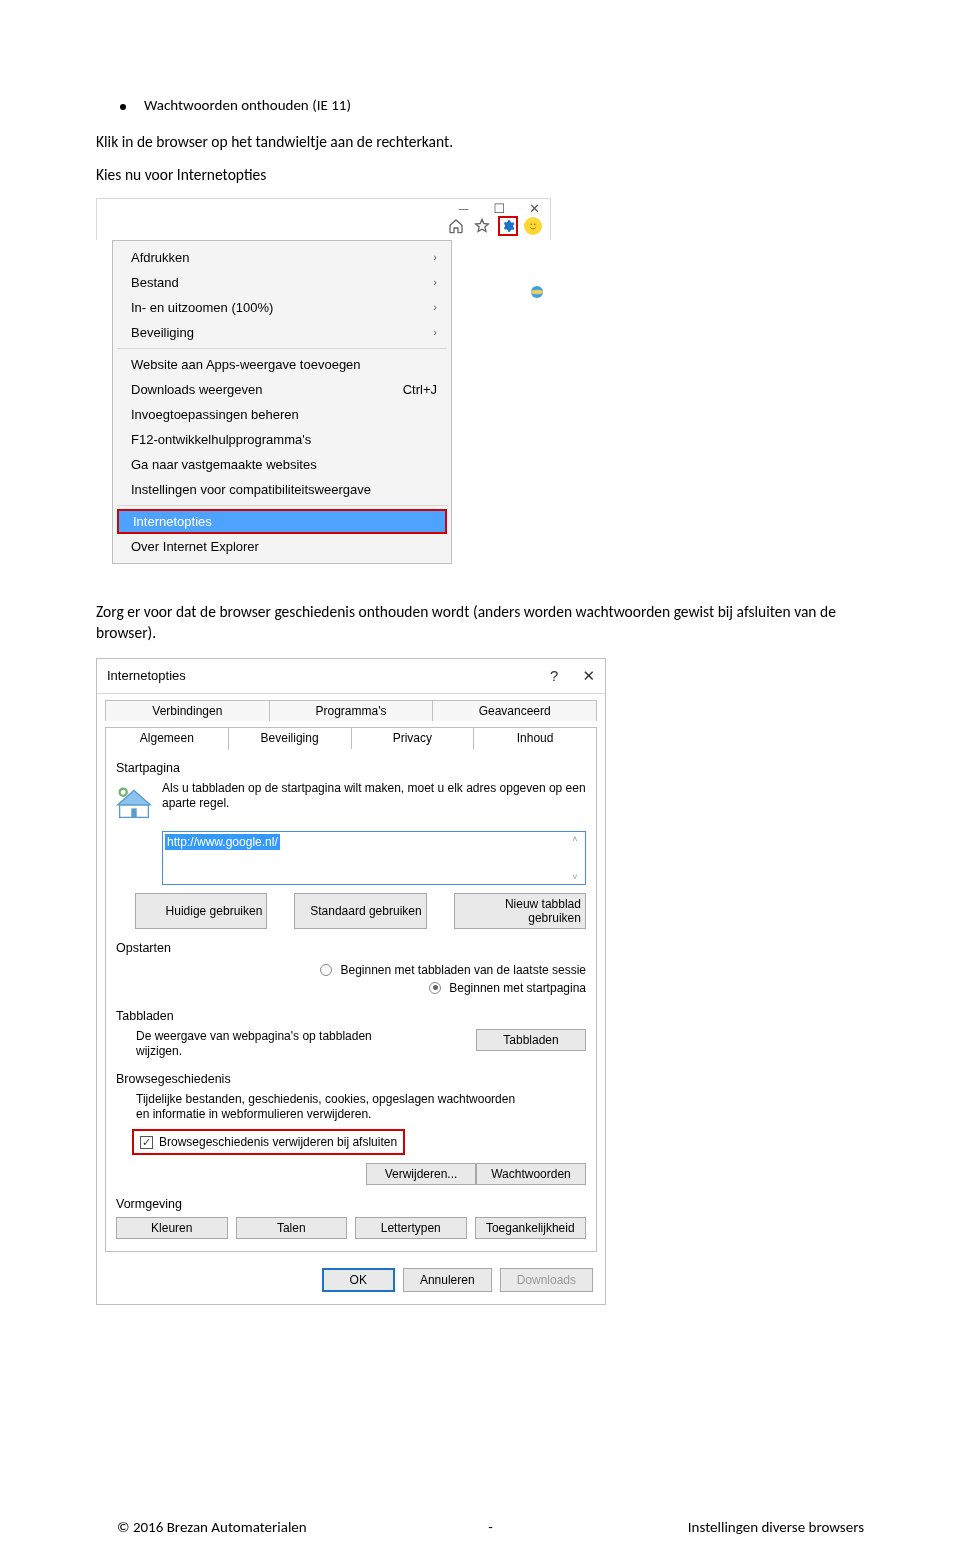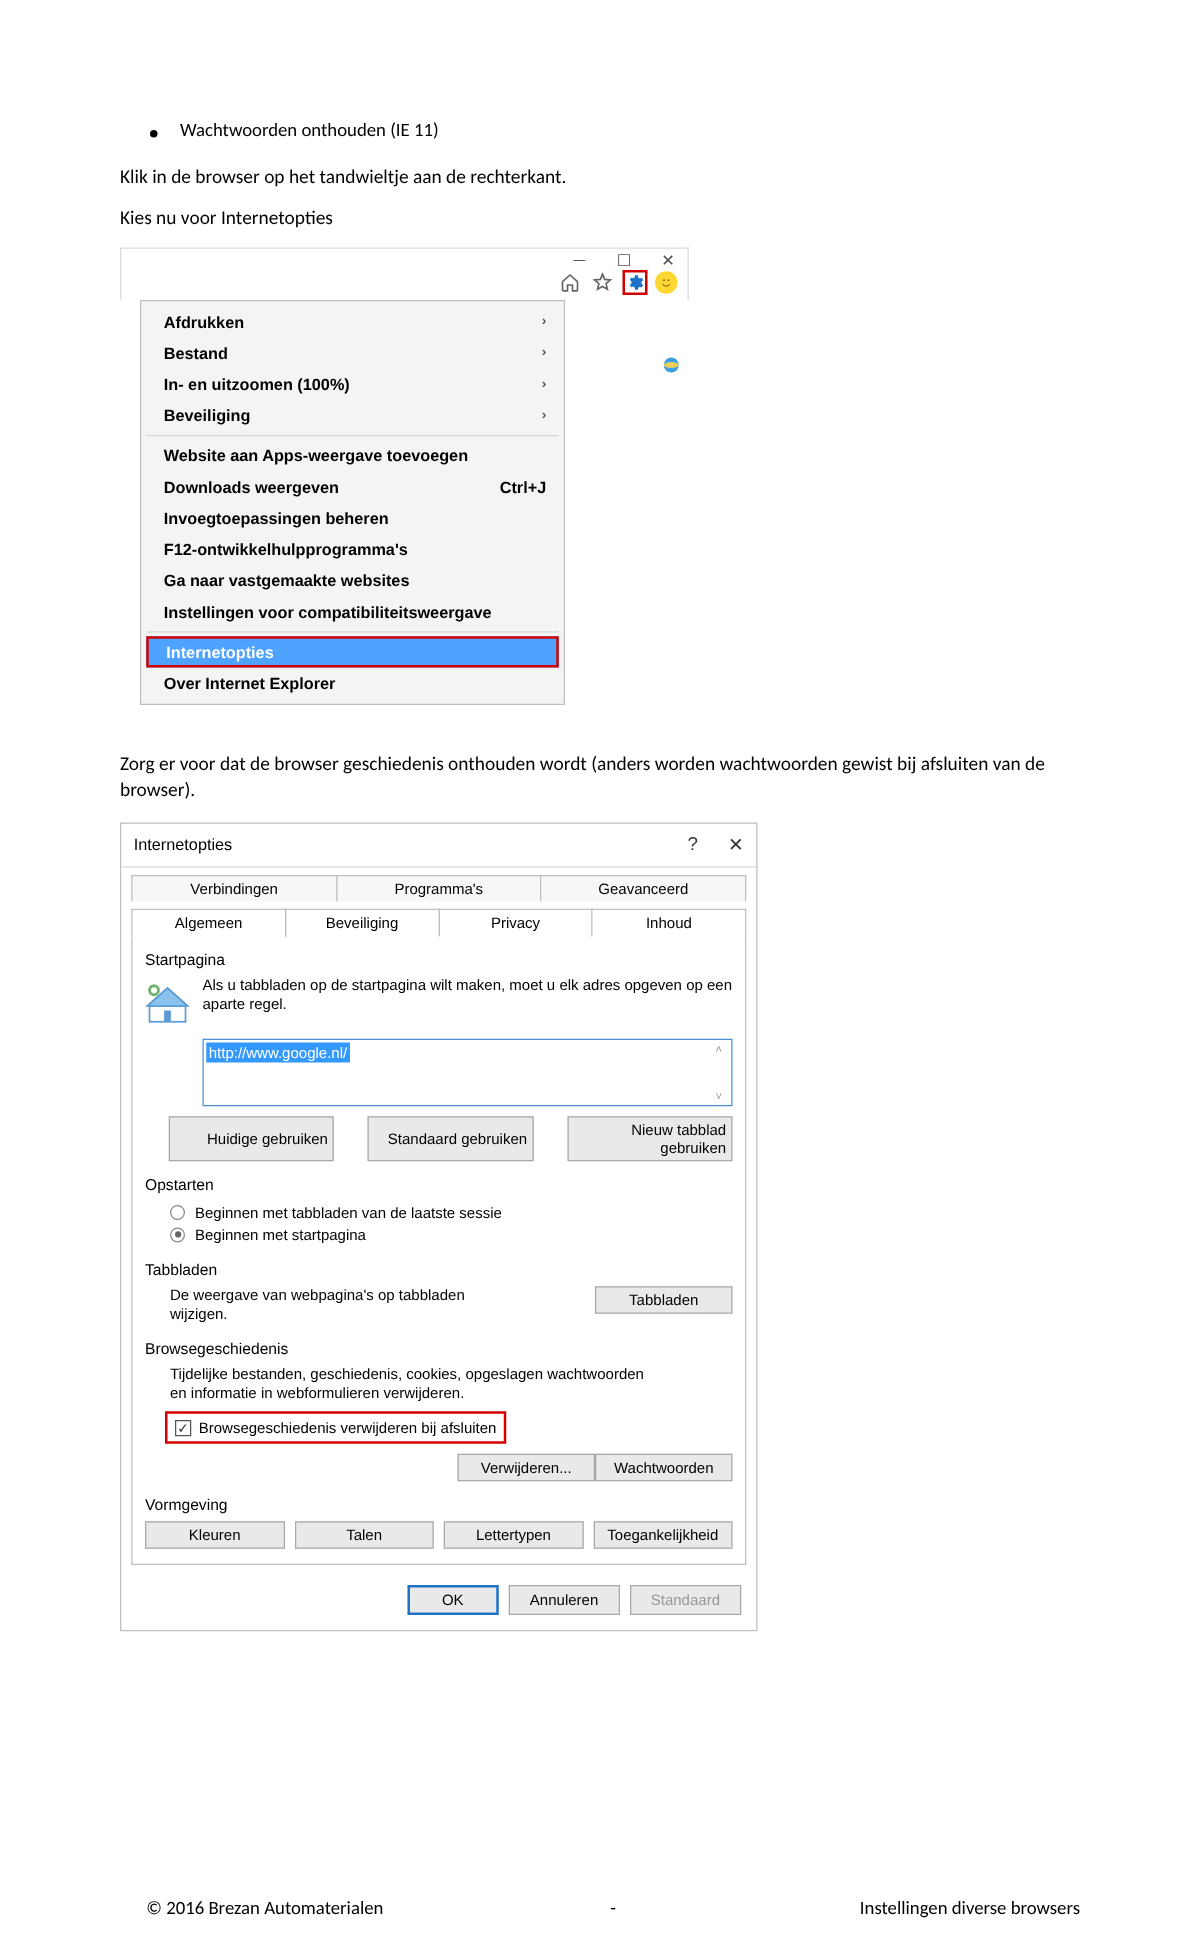--- a/index.html
+++ b/index.html
@@ -126,21 +126,21 @@
     background: #e9e9e9;
     border: 1px solid #a8a8a8;
     font-size: 12px;
     padding: 3px 8px;
     font-family: inherit;
     cursor: default;
   }
   .btn-row { display: flex; gap: 8px; margin-top: 8px; justify-content: flex-start;}
   .btn-row .flat-btn { flex: 1; text-align: right; padding: 3px 4px; margin-left: 19px;}
   .sep20 { height: 10px; }
-  .radio-row { display: flex; align-items: center; gap: 8px; padding: 2px 0 2px 20px; font-size: 12px;}
+  .radio-row { display: flex; align-items: center; gap: 8px; padding: 2px 0 2px 20px; font-size: 12px; justify-content: flex-end;}
   .radio { width: 12px; height: 12px; border: 1px solid #888; border-radius: 50%; background: #fff; display:flex; align-items:center; justify-content:center;}
   .radio-dot { width: 5px; height: 5px; border-radius: 50%; background: #666; }
   .tabb-row { display: flex; justify-content: space-between; align-items: flex-start; }
   .tabb-text { font-size: 12px; max-width: 300px; line-height: 1.3; padding-left: 20px;}
   .check-row-outer { border: 2px solid #d40000; padding: 4px 6px; margin: 6px 0 0 16px; display: inline-flex; align-items: center; gap: 6px; font-size: 12px;}
   .checkbox { width: 13px; height: 13px; border: 1px solid #555; background: #fff; display:flex; align-items:center; justify-content:center; font-size:11px; color:#333;}
   .btn-row-2 { display: flex; gap: 0; justify-content: flex-end; margin-top: 8px;}
   .btn-row-4 { display: flex; gap: 8px; margin-top: 6px;}
   .btn-row-4 .flat-btn { flex: 1; text-align: center;}
   .dlg-footer { display: flex; gap: 8px; justify-content: flex-end; padding: 8px 12px 12px 0;}
@@ -197,21 +197,21 @@
         </span>
         <span class="smiley">
           <svg viewBox="0 0 24 24" width="14" height="14">
               <circle cx="9" cy="9" r="1.4" fill="#8a6d00"></circle>
               <circle cx="15" cy="9" r="1.4" fill="#8a6d00"></circle>
               <path d="M7 14c1.3 2 3 3 5 3s3.7-1 5-3" fill="none" stroke="#8a6d00" stroke-width="1.6"></path>
             </svg>
         </span>
       </div>
     </div>
-    <div style="position:relative;font-weight:bold;">
+    <div style="position:relative;">
       <span class="app-icon-small">
         <svg width="16" height="16" viewBox="0 0 24 24">
             <circle cx="12" cy="12" r="9" fill="#3ba0e6"></circle>
             <ellipse cx="12" cy="12" rx="9" ry="3.5" fill="#ffd54f" opacity="0.9"></ellipse>
           </svg>
       </span>
       <div class="ie-menu">
         <div class="ie-menu-item">
           <span>Afdrukken</span>
           <span class="chev">›</span>
@@ -356,21 +356,21 @@
         <button class="flat-btn">Kleuren</button>
         <button class="flat-btn">Talen</button>
         <button class="flat-btn">Lettertypen</button>
         <button class="flat-btn">Toegankelijkheid</button>
       </div>
     </div>
 
     <div class="dlg-footer">
       <button class="ok-btn">OK</button>
       <button class="flat-btn" style="padding:3px 16px;">Annuleren</button>
-      <button class="flat-btn disabled-btn" style="padding:3px 16px;">Standaard</button>
+      <button class="flat-btn disabled-btn" style="padding:3px 16px;">Downloads</button>
     </div>
   </div>
 
 </div>
 
 <div class="page-footer">
   <span>© 2016 Brezan Automaterialen</span>
   <span class="mid">-</span>
   <span>Instellingen diverse browsers</span>
 </div>

